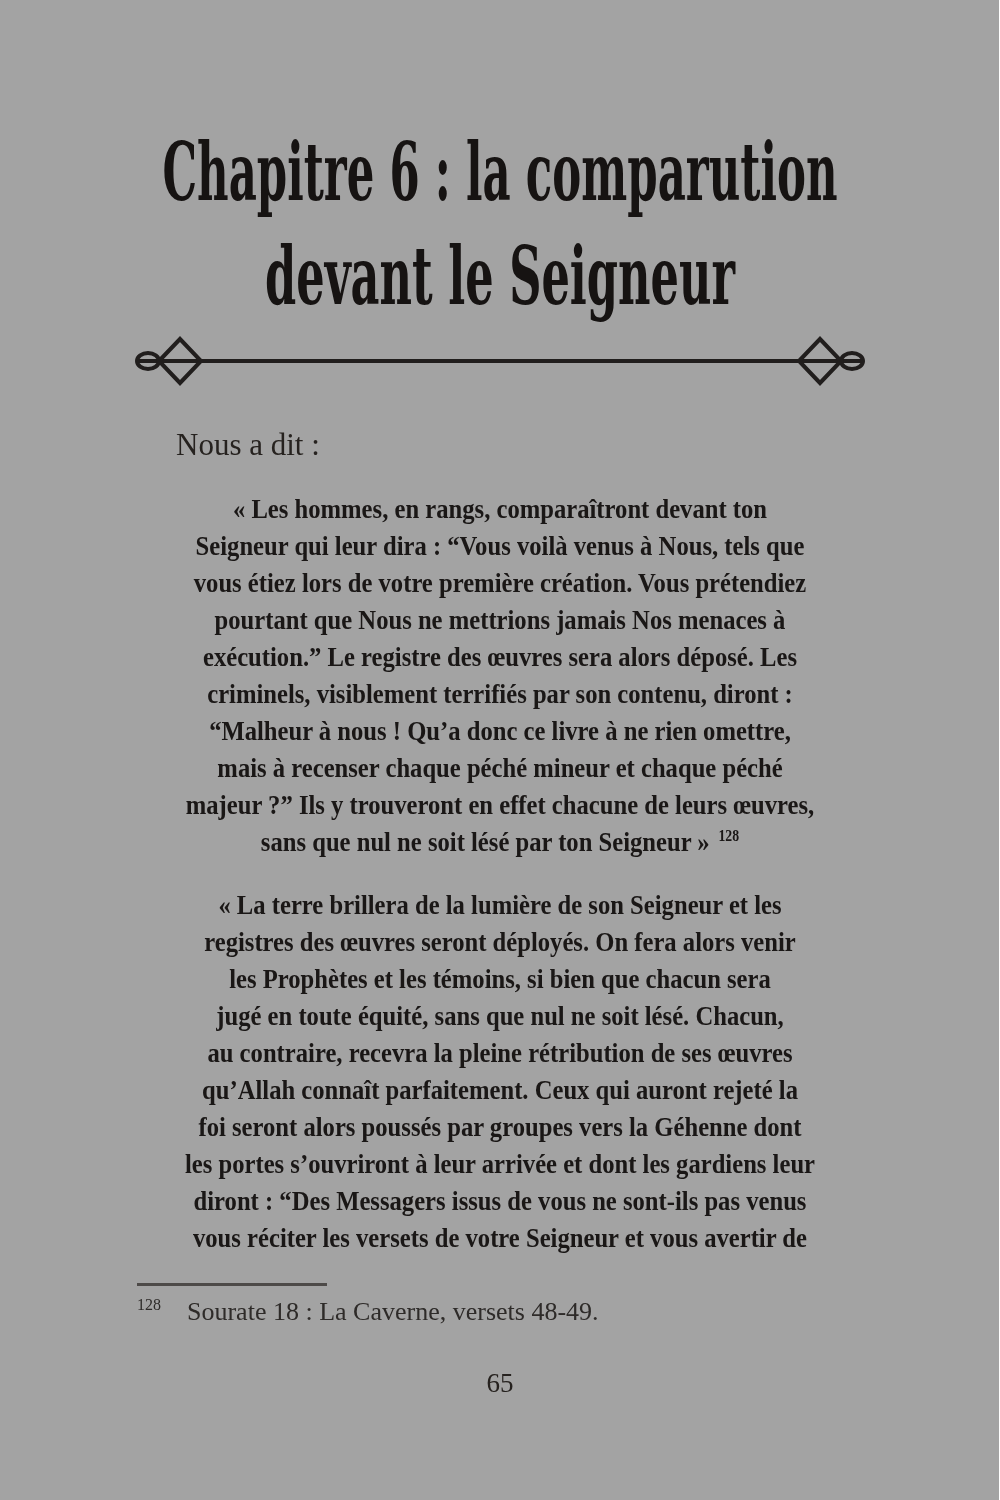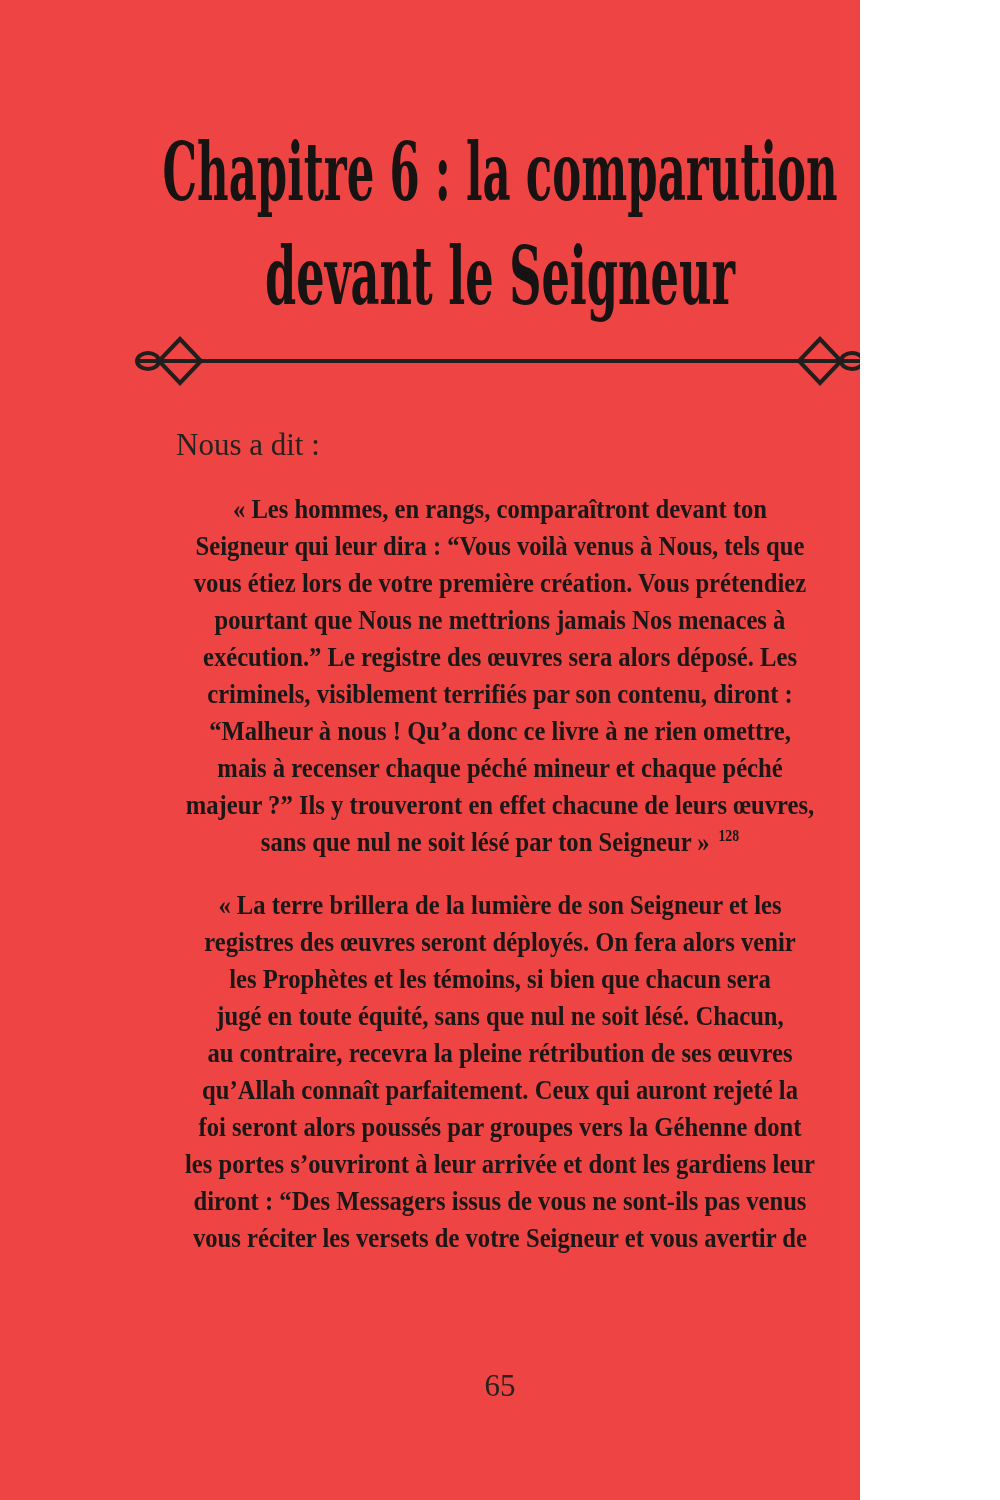--- a/index.html
+++ b/index.html
@@ -1,20 +1,20 @@
 <!DOCTYPE html>
 <html><head>
 <meta charset="utf-8">
 <style>
   html, body { margin: 0; padding: 0; background: #ffffff; }
   .page {
     position: relative;
-    width: 860px;
+    width: 999px;
     height: 1500px;
-    background: #ef4444;
+    background: #a3a3a3;
     font-family: "Liberation Serif", serif;
     color: #1d1b1a;
     overflow: hidden;
   }
 
   
   .title-svg {
     position: absolute;
     top: 112px;
     left: 0;
@@ -95,21 +95,21 @@
     margin-right: 26px;
     margin-left: 12px;
   }
 
   .page-number {
     position: absolute;
     top: 1368px;
     left: 0;
     width: 1000px;
     text-align: center;
-    font-size: 31px;
+    font-size: 27px;
     color: #26221f;
   }
 </style>
 </head>
 <body>
 
 <div class="page">
 
   <svg class="title-svg" viewBox="0 0 1000 215" aria-hidden="false">
     <text x="500" y="88" text-anchor="middle" font-size="80" textLength="675" lengthAdjust="spacingAndGlyphs">Chapitre 6 : la comparution</text>
@@ -145,16 +145,22 @@
         <div class="line">jugé en toute équité, sans que nul ne soit lésé. Chacun,</div>
         <div class="line">au contraire, recevra la pleine rétribution de ses œuvres</div>
         <div class="line">qu’Allah connaît parfaitement. Ceux qui auront rejeté la</div>
         <div class="line">foi seront alors poussés par groupes vers la Géhenne dont</div>
         <div class="line">les portes s’ouvriront à leur arrivée et dont les gardiens leur</div>
         <div class="line">diront : “Des Messagers issus de vous ne sont-ils pas venus</div>
         <div class="line">vous réciter les versets de votre Seigneur et vous avertir de</div>
       </div>
   </div>
 
+  <div class="footnote">
+    <div class="footnote-rule"></div>
+    <div class="footnote-row">
+      <sup>128</sup><span>Sourate 18 : La Caverne, versets 48-49.</span>
+    </div>
+  </div>
 
   <div class="page-number">65</div>
 
 </div>
 
 </body></html>

